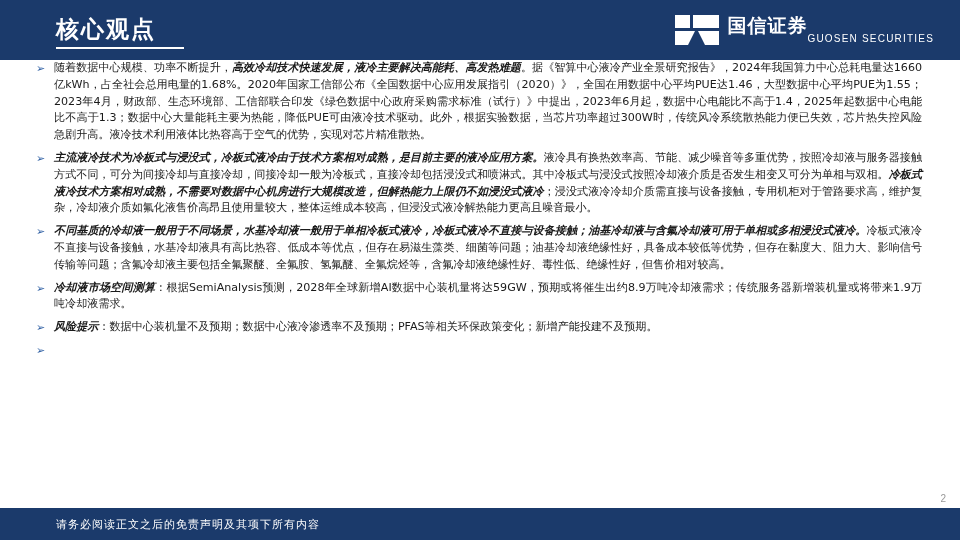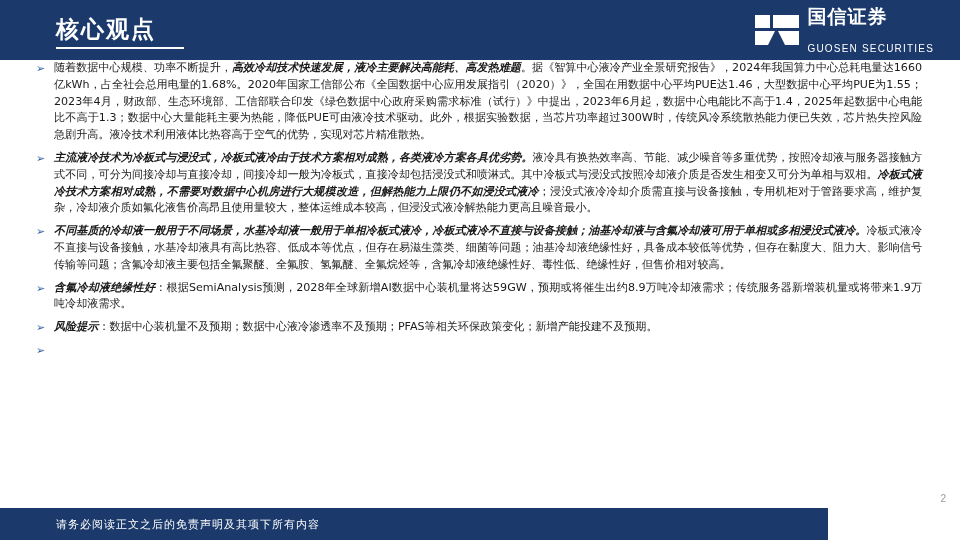--- a/index.html
+++ b/index.html
@@ -30,21 +30,21 @@
     background:#ffffff;
   }
   
   .logo{
     position:absolute;right:26px;top:12px;height:36px;display:flex;align-items:center;
   }
   .logo-mark{
     width:44px;height:34px;position:relative;margin-right:8px;
   }
   .logo-text{
-    display:flex;flex-direction:column;justify-content:center;line-height:1;
+    display:flex;flex-direction:row;justify-content:center;line-height:1;
   }
   .logo-cn{
     font-size:19px;font-weight:bold;color:#ffffff;letter-spacing:1px;
     font-family:"DejaVu Sans","Liberation Sans",sans-serif;
   }
   .logo-en{
     font-size:10px;color:#ffffff;letter-spacing:1.2px;margin-top:18px;
   }
   
   .content{
@@ -61,21 +61,21 @@
     font-family:"DejaVu Sans","Liberation Sans",sans-serif;
   }
   .bullet + .bullet{margin-top:6px;}
   .bullet .marker{
     position:absolute;left:2px;top:1px;
     color:#2e5fa3;font-size:11px;line-height:16px;
   }
   b{font-weight:bold;font-style:italic;}
   
   .footer{
-    position:absolute;left:0;bottom:0;width:828px;height:32px;
+    position:absolute;left:0;bottom:0;width:960px;height:32px;
     background:#1b3a6b;
   }
   .footer-text{
     position:absolute;left:56px;top:9px;
     font-size:11px;color:#ffffff;letter-spacing:1px;
     font-family:"DejaVu Sans","Liberation Sans",sans-serif;
   }
   .page-num{
     position:absolute;right:14px;bottom:36px;
     font-size:10px;color:#999999;
@@ -108,31 +108,31 @@
 
   <div class="content">
 
     <div class="bullet">
       <span class="marker">➢</span>
       <span>随着数据中心规模、功率不断提升，<b>高效冷却技术快速发展，液冷主要解决高能耗、高发热难题</b>。据《智算中心液冷产业全景研究报告》，2024年我国算力中心总耗电量达1660亿kWh，占全社会总用电量的1.68%。2020年国家工信部公布《全国数据中心应用发展指引（2020）》，全国在用数据中心平均PUE达1.46，大型数据中心平均PUE为1.55；2023年4月，财政部、生态环境部、工信部联合印发《绿色数据中心政府采购需求标准（试行）》中提出，2023年6月起，数据中心电能比不高于1.4，2025年起数据中心电能比不高于1.3；数据中心大量能耗主要为热能，降低PUE可由液冷技术驱动。此外，根据实验数据，当芯片功率超过300W时，传统风冷系统散热能力便已失效，芯片热失控风险急剧升高。液冷技术利用液体比热容高于空气的优势，实现对芯片精准散热。</span>
     </div>
 
     <div class="bullet">
       <span class="marker">➢</span>
-      <span><b>主流液冷技术为冷板式与浸没式，冷板式液冷由于技术方案相对成熟，各类液冷方案各具优劣势。</b>液冷具有换热效率高、节能、减少噪音等多重优势，按照冷却液与服务器接触方式不同，可分为间接冷却与直接冷却，间接冷却一般为冷板式，直接冷却包括浸没式和喷淋式。其中冷板式与浸没式按照冷却液介质是否发生相变又可分为单相与双相。<b>冷板式液冷技术方案相对成熟，不需要对数据中心机房进行大规模改造，但解热能力上限仍不如浸没式液冷</b>；浸没式液冷冷却介质需直接与设备接触，专用机柜对于管路要求高，维护复杂，冷却液介质如氟化液售价高昂且使用量较大，整体运维成本较高，但浸没式液冷解热能力更高且噪音最小。</span>
+      <span><b>主流液冷技术为冷板式与浸没式，冷板式液冷由于技术方案相对成熟，是目前主要的液冷应用方案。</b>液冷具有换热效率高、节能、减少噪音等多重优势，按照冷却液与服务器接触方式不同，可分为间接冷却与直接冷却，间接冷却一般为冷板式，直接冷却包括浸没式和喷淋式。其中冷板式与浸没式按照冷却液介质是否发生相变又可分为单相与双相。<b>冷板式液冷技术方案相对成熟，不需要对数据中心机房进行大规模改造，但解热能力上限仍不如浸没式液冷</b>；浸没式液冷冷却介质需直接与设备接触，专用机柜对于管路要求高，维护复杂，冷却液介质如氟化液售价高昂且使用量较大，整体运维成本较高，但浸没式液冷解热能力更高且噪音最小。</span>
     </div>
 
     <div class="bullet">
       <span class="marker">➢</span>
       <span><b>不同基质的冷却液一般用于不同场景，水基冷却液一般用于单相冷板式液冷，冷板式液冷不直接与设备接触；油基冷却液与含氟冷却液可用于单相或多相浸没式液冷。</b>冷板式液冷不直接与设备接触，水基冷却液具有高比热容、低成本等优点，但存在易滋生藻类、细菌等问题；油基冷却液绝缘性好，具备成本较低等优势，但存在黏度大、阻力大、影响信号传输等问题；含氟冷却液主要包括全氟聚醚、全氟胺、氢氟醚、全氟烷烃等，含氟冷却液绝缘性好、毒性低、绝缘性好，但售价相对较高。</span>
     </div>
 
     <div class="bullet">
       <span class="marker">➢</span>
-      <span><b>含氟冷却液绝缘性好</b>：根据SemiAnalysis预测，2028年全球新增AI数据中心装机量将达59GW，预期或将催生出约8.9万吨冷却液需求；传统服务器新增装机量或将带来1.9万吨冷却液需求。</span>
+      <span><b>冷却液市场空间测算</b>：根据SemiAnalysis预测，2028年全球新增AI数据中心装机量将达59GW，预期或将催生出约8.9万吨冷却液需求；传统服务器新增装机量或将带来1.9万吨冷却液需求。</span>
     </div>
 
     <div class="bullet">
       <span class="marker">➢</span>
       <span><b>风险提示</b>：数据中心装机量不及预期；数据中心液冷渗透率不及预期；PFAS等相关环保政策变化；新增产能投建不及预期。</span>
     </div>
 
     <div class="bullet">
       <span class="marker">➢</span>
     </div>

